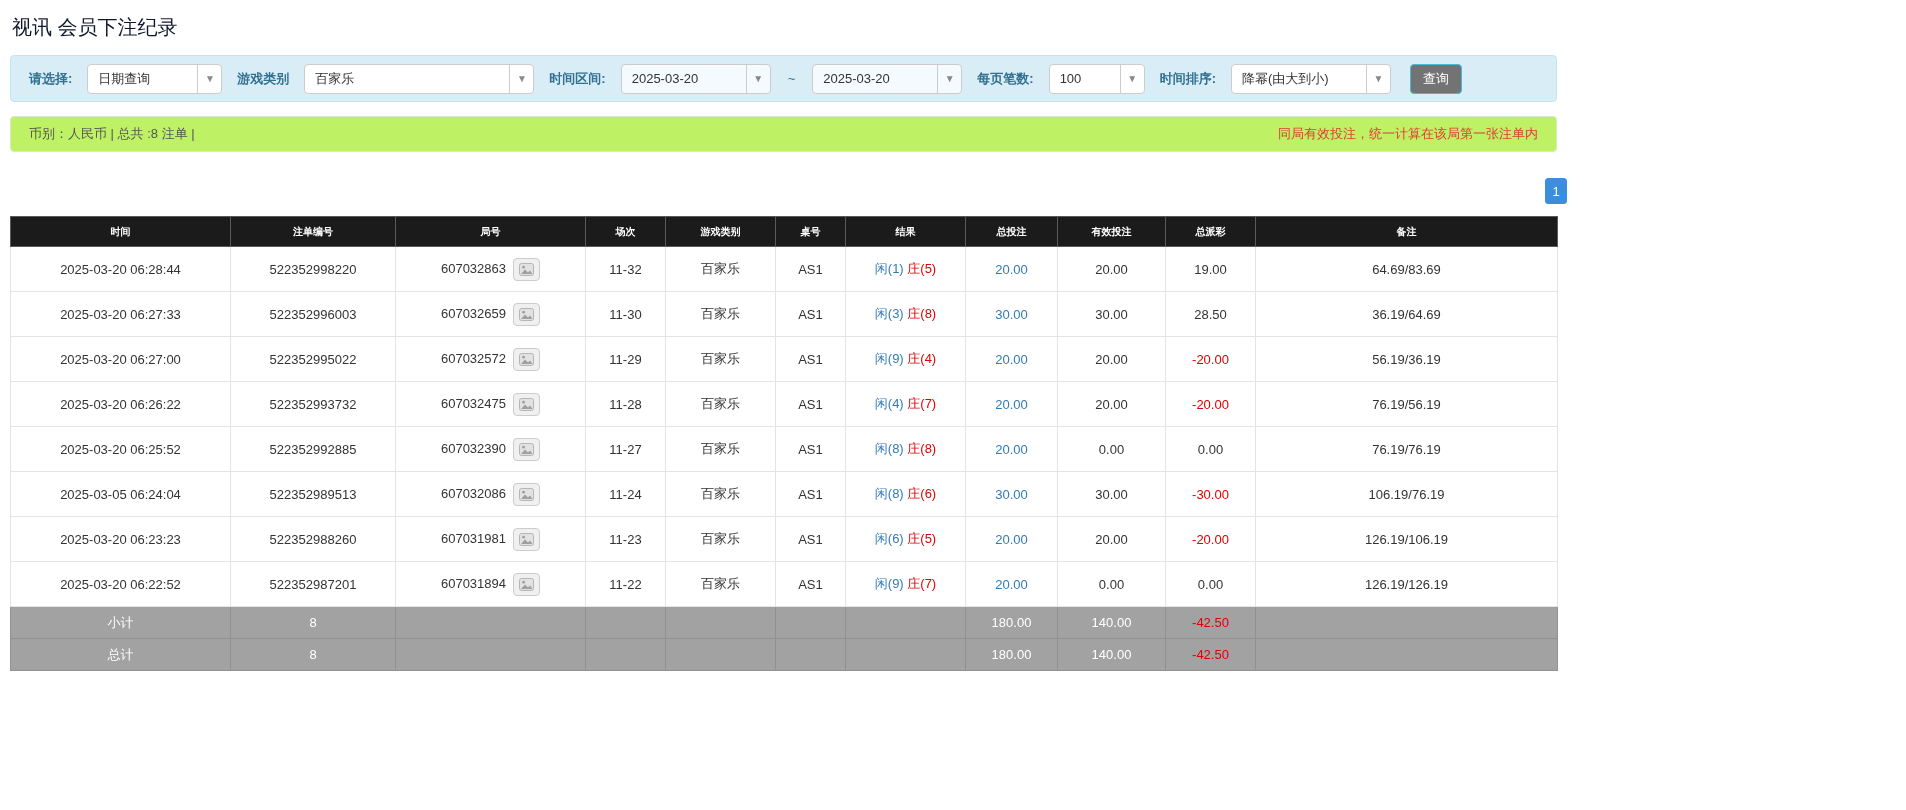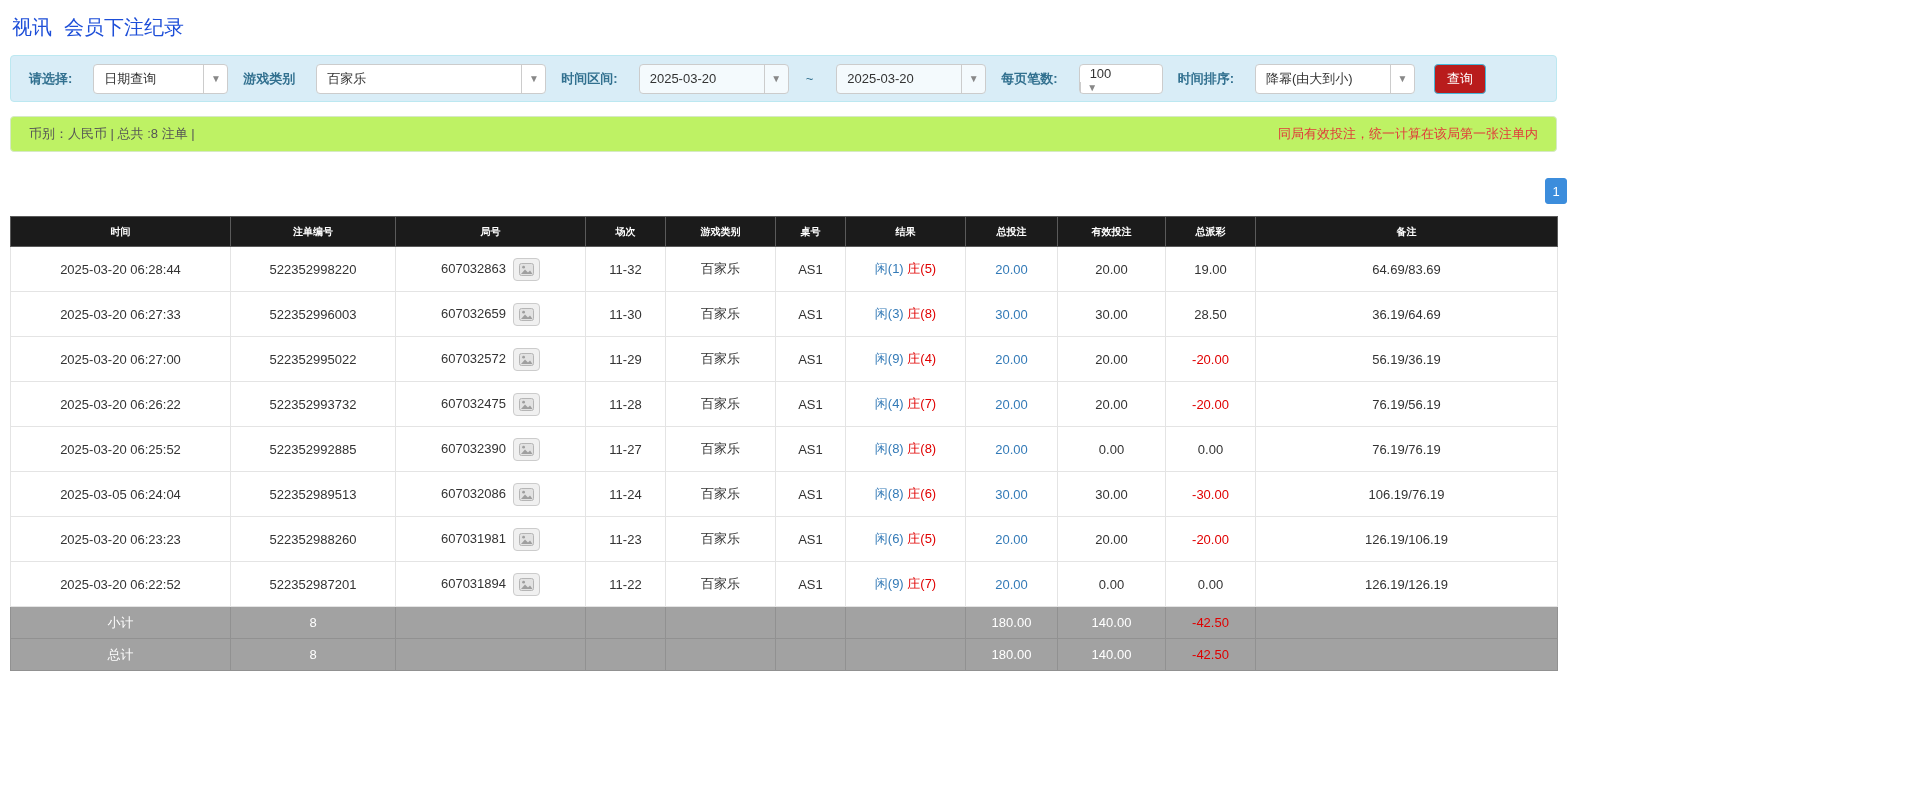--- a/index.html
+++ b/index.html
@@ -4,44 +4,44 @@
 <style>
   * { box-sizing: border-box; }
   html,body { margin:0; padding:0; background:#fff; }
   body {
     width:1906px; height:810px; overflow:hidden;
     font-family:"Liberation Sans","DejaVu Sans",sans-serif;
     font-size:13px; color:#333;
   }
   .container { width:1567px; padding:8px 10px 0 10px; }
 
-  .page-title { font-size:20px; color:#1d4ed8; font-weight:500; margin:6px 0 14px 2px;font-family:Liberation Mono, monospace; }
+  .page-title { font-size:20px; color:#0f172a; font-weight:500; margin:6px 0 14px 2px; }
 
   
   .filter-bar {
     background:#d9edf7; border:1px solid #bce8f1; border-radius:4px;
     height:47px; display:flex; align-items:center; padding:0 18px; gap:15px;
     width:1547px;
   }
   .f-label { color:#31708f; font-weight:bold; white-space:nowrap; }
   .sel {
     display:inline-flex; align-items:stretch; background:#fff;
-    border:1px solid #ccc; border-radius:4px; height:30px; cursor:pointer;margin-left:6px;
+    border:1px solid #ccc; border-radius:4px; height:30px; cursor:pointer;
   }
   .sel .val { display:flex; align-items:center; padding:0 10px; flex:1; white-space:nowrap; overflow:hidden; }
   .sel .caret-box { width:24px; border-left:1px solid #ccc; display:flex; align-items:center; justify-content:center; color:#888; font-size:10px; }
   .sel.date { background:#f4fafd; }
   .w-query { width:135px; }
   .w-game  { width:230px; }
   .w-date  { width:150px; }
-  .w-size  { width:84px;flex-direction:column; }
+  .w-size  { width:96px; }
   .w-sort  { width:160px; }
   .tilde { color:#31708f; padding:0 2px; }
   .btn-search {
-    background:#b91c1c; border:1px solid #46b8da; color:#fff;
+    background:#737373; border:1px solid #46b8da; color:#fff;
     height:30px; padding:0 12px; border-radius:4px; font-size:13px; cursor:pointer;
     margin-left:4px;
   }
 
   
   .summary-bar {
     margin-top:14px; width:1547px;
     background:#bef264; border:1px solid #d6e9c6; border-radius:4px;
     height:36px; display:flex; align-items:center; justify-content:space-between;
     padding:12px 18px;

